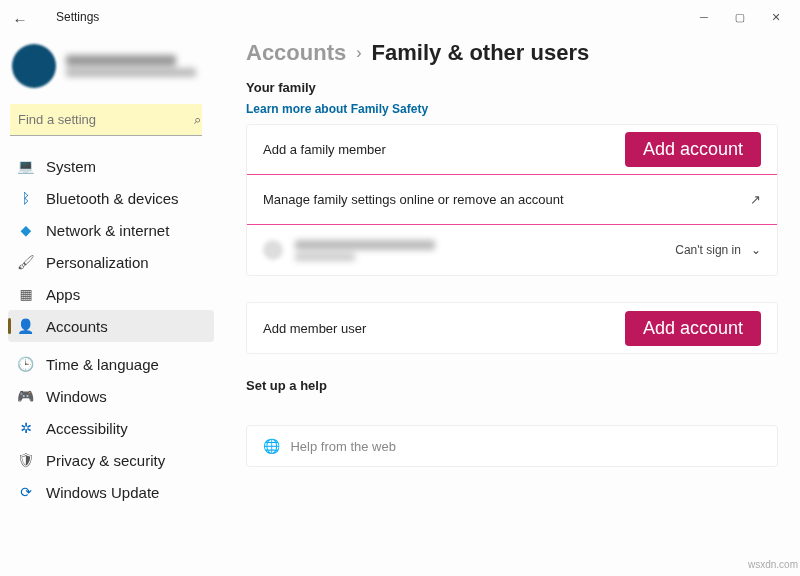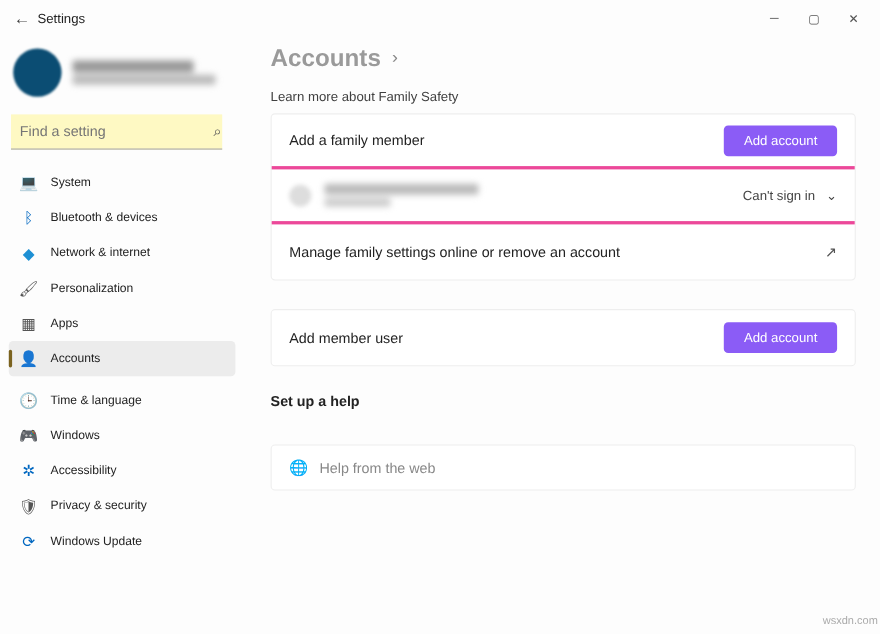--- a/index.html
+++ b/index.html
@@ -1,51 +1,51 @@
 <!DOCTYPE html>
 <html><head>
 <meta charset="utf-8">
 <style>
 *{margin:0;padding:0;box-sizing:border-box;font-family:"Segoe UI",Arial,sans-serif}
 body{width:800px;height:576px;background:#fdfdfd;overflow:hidden;color:#222;font-size:13px;position:relative}
 .titlebar{display:flex;align-items:center;height:34px;padding:0 6px}
 .back{width:28px;height:28px;display:flex;align-items:center;justify-content:center;font-size:15px;color:#444;cursor:pointer;border-radius:4px}
-.title{margin-left:0;font-size:12px;color:#222}
+.title{margin-left:22px;font-size:12px;color:#222}
 .winctrl{margin-left:auto;display:flex}
 .wbtn{width:36px;height:28px;display:flex;align-items:center;justify-content:center;color:#555;font-size:11px}
 .layout{display:flex;height:calc(100% - 34px)}
 .sidebar{width:222px;padding:6px 8px 0 8px;display:flex;flex-direction:column;gap:2px}
 .profile{display:flex;align-items:center;gap:10px;padding:4px 4px 10px 4px}
 .avatar{width:44px;height:44px;border-radius:50%;background:#0b4d73;filter:blur(1px)}
 .pinfo{display:flex;flex-direction:column;gap:2px;filter:blur(3px);color:#888}
 .pname{width:110px;height:11px;background:#999;border-radius:2px}
 .pmail{width:130px;height:9px;background:#bbb;border-radius:2px}
 .search{display:flex;align-items:center;height:32px;border-bottom:1px solid #aaa;padding:0 8px;margin:4px 12px 12px 2px;background:#fef9c3}
 .search input{border:none;outline:none;flex:1;font-size:13px;background:transparent;color:#666}
 .sicon{color:#555;font-size:13px}
 .nav{display:flex;flex-direction:column;gap:0}
 .nitem{display:flex;align-items:center;gap:12px;height:32px;padding:0 10px;border-radius:4px;cursor:pointer;position:relative}
 .nitem.active{background:#ececec}
 .nitem.active::before{content:"";position:absolute;left:0;top:8px;width:3px;height:16px;background:#7a621e;border-radius:2px}
 .nicon{width:16px;height:16px;display:flex;align-items:center;justify-content:center;font-size:14px}
-.nlabel{font-size:11px;color:#222}
+.nlabel{font-size:15px;color:#222}
 .nsub{font-size:9px;color:#888;margin-left:28px;margin-top:-8px;margin-bottom:4px}
 .main{flex:1;padding:6px 22px 0 24px;overflow-y:auto}
 .crumb{display:flex;align-items:center;gap:10px;margin-bottom:14px}
 .c1{font-size:22px;font-weight:600;color:#9a9a9a}
 .chev{font-size:16px;color:#888}
 .c2{font-size:22px;font-weight:600;color:#222}
 .sect{font-size:13px;font-weight:600;color:#222;margin:6px 0}
 .desc{font-size:12px;color:#666;line-height:1.4}
-.link{font-size:12px;font-weight:400;color:#404040}
+.link{font-size:12px;font-weight:700;color:#0369a1}
 .card{background:#fff;border:1px solid #eee;border-radius:4px;margin-top:8px}
-.crow{display:flex;align-items:center;height:50px;padding:0 16px;border-bottom:3px solid #ec4899}
+.crow{display:flex;align-items:center;height:50px;padding:0 16px;border-bottom:1px solid #ec4899}
 .crow:last-child{border-bottom:none}
 .clabel{font-size:13px;color:#222}
-.btn{margin-left:auto;background:#8b5cf6;color:#fff;border:none;padding:7px 18px;border-radius:4px;font-size:12px;cursor:pointer}
+.btn{margin-left:auto;background:#be185d;color:#fff;border:none;padding:7px 18px;border-radius:4px;font-size:18px;cursor:pointer}
 .famrow{display:flex;align-items:center;gap:12px}
 .famicon{width:20px;height:20px;border-radius:50%;background:#ddd;filter:blur(2px)}
 .faminfo{display:flex;flex-direction:column;gap:3px;filter:blur(3px)}
 .fline1{width:140px;height:10px;background:#bbb;border-radius:2px}
 .fline2{width:60px;height:8px;background:#ccc;border-radius:2px}
 .right{margin-left:auto;display:flex;align-items:center;gap:10px;color:#444;font-size:12px}
 .ext{margin-left:auto;color:#555;font-size:13px}
 .spacer{height:18px}
 .help{display:flex;align-items:center;gap:10px;height:40px;padding:0 16px;color:#888}
 .globe{font-size:14px}
@@ -123,45 +123,47 @@
           <span class="nicon" style="color:#0067c0">⟳</span>
           <span class="nlabel">Windows Update</span>
         </div>
       </div>
   </div>
 
   <div class="main">
     <div class="crumb">
       <span class="c1">Accounts</span>
       <span class="chev">›</span>
+      <span class="c2">Family &amp; other users</span>
     </div>
 
+    <div class="sect">Your family</div>
     <a class="link">Learn more about Family Safety</a>
 
     <div class="card">
       <div class="crow">
         <span class="clabel">Add a family member</span>
         <button class="btn">Add account</button>
+      </div>
+      <div class="crow">
+        <span class="clabel">Manage family settings online or remove an account</span>
+        <span class="ext">↗</span>
       </div>
       <div class="crow">
         <div class="famrow">
           <div class="famicon"></div>
           <div class="faminfo">
               <div class="fline1"></div>
               <div class="fline2"></div>
             </div>
         </div>
         <div class="right">
           <span>Can't sign in</span>
           <span>⌄</span>
         </div>
-      </div>
-      <div class="crow">
-        <span class="clabel">Manage family settings online or remove an account</span>
-        <span class="ext">↗</span>
       </div>
     </div>
 
     <div class="spacer"></div>
     <div class="card">
       <div class="crow">
         <span class="clabel">Add member user</span>
         <button class="btn">Add account</button>
       </div>
     </div>

